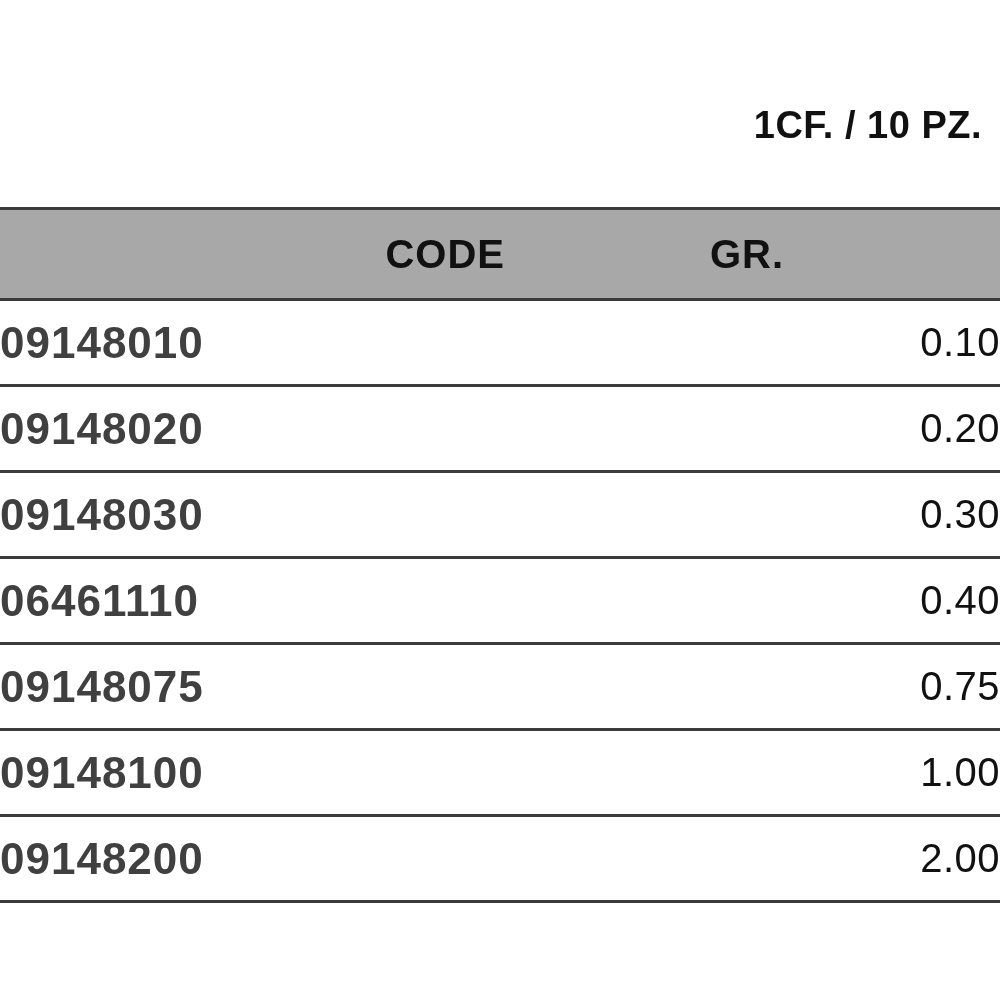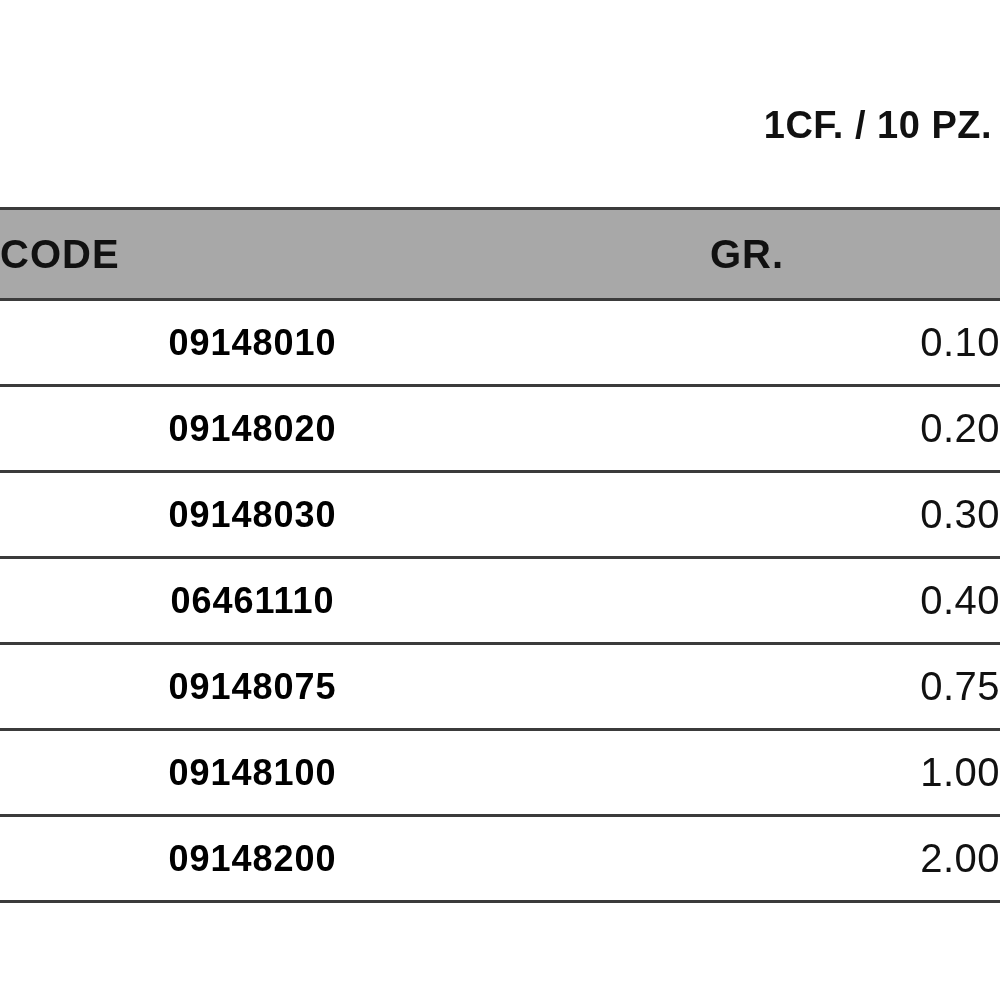--- a/index.html
+++ b/index.html
@@ -16,21 +16,21 @@
   }
   .page {
     position: relative;
     width: 1000px;
     height: 1000px;
     box-sizing: border-box;
   }
   .pack-note {
     position: absolute;
     top: 104px;
-    right: 8px;
+    right: 18px;
     font-size: 38px;
     font-weight: bold;
     letter-spacing: 0.5px;
     color: #111111;
     white-space: nowrap;
   }
   .table-wrap {
     position: absolute;
     top: 207px;
     left: 0;
@@ -47,41 +47,40 @@
     font-size: 40px;
     font-weight: bold;
     letter-spacing: 1px;
     color: #111111;
     border-top: 3px solid #3b3b3b;
     border-bottom: 3px solid #3b3b3b;
     padding: 0;
   }
   table.spec thead th.col-code {
     width: 505px;
-    text-align: left;
+    text-align: right;
   }
   table.spec thead th.col-gr {
     width: 495px;
     text-align: left;
     padding-left: 205px;
     box-sizing: border-box;
   }
   table.spec tbody td {
     height: 83px;
     border-bottom: 3px solid #3b3b3b;
     padding: 0;
     vertical-align: middle;
   }
   table.spec tbody td.cell-code {
     width: 505px;
-    text-align: center;
-    font-size: 36px;
+    font-size: 44px;
     font-weight: bold;
     letter-spacing: 1px;
-    color: #000000;
+    color: #404040;
   }
   table.spec tbody td.cell-gr {
     width: 495px;
     text-align: right;
     padding-left: 205px;
     box-sizing: border-box;
     font-size: 40px;
     font-weight: normal;
     letter-spacing: 0.5px;
     color: #111111;

